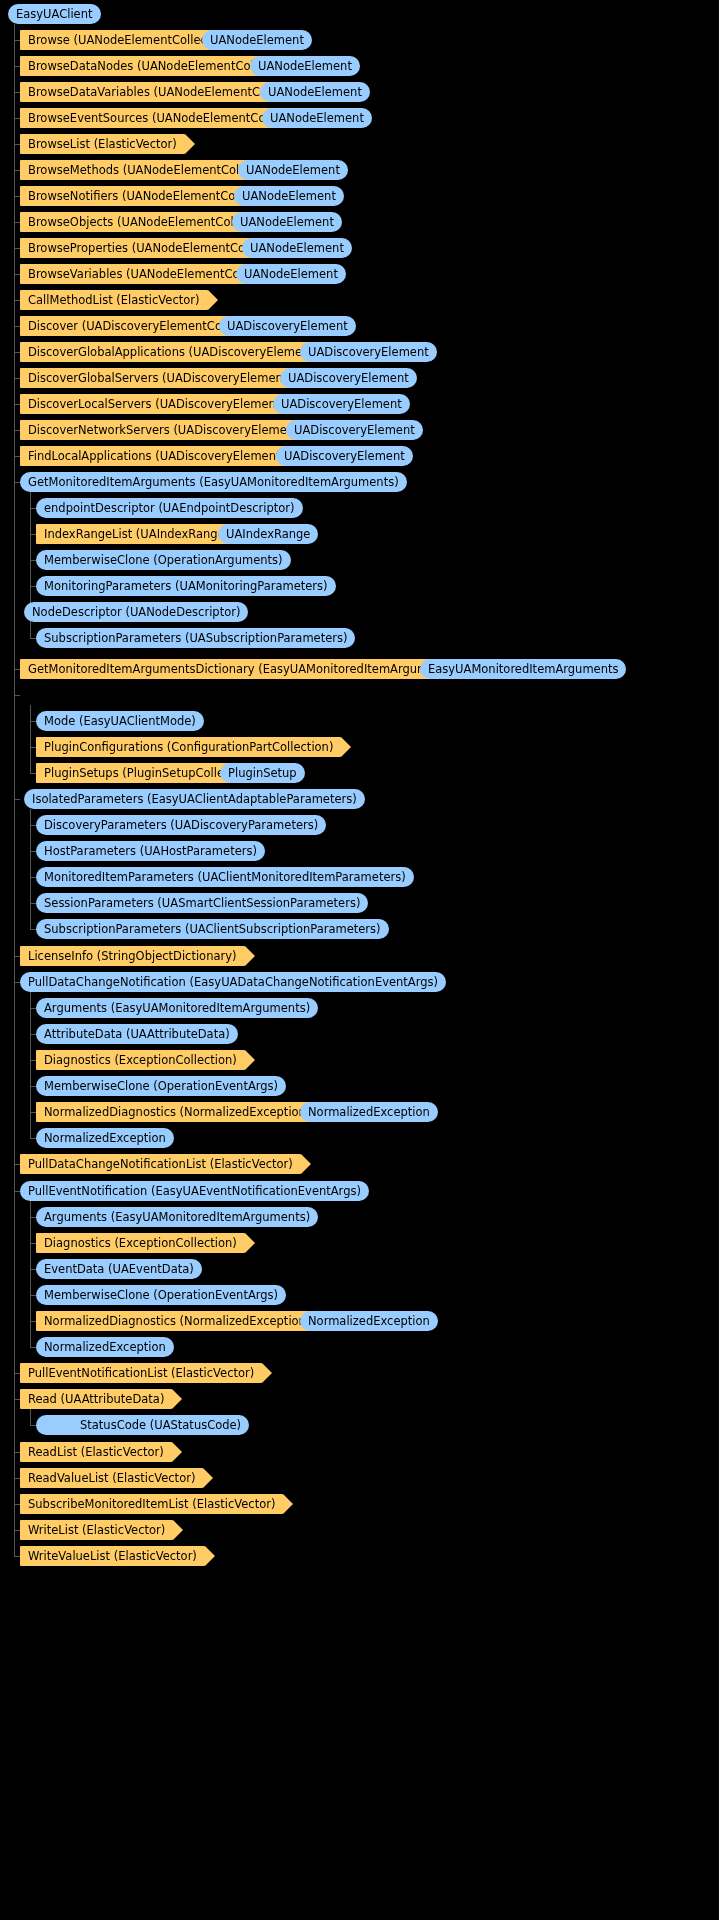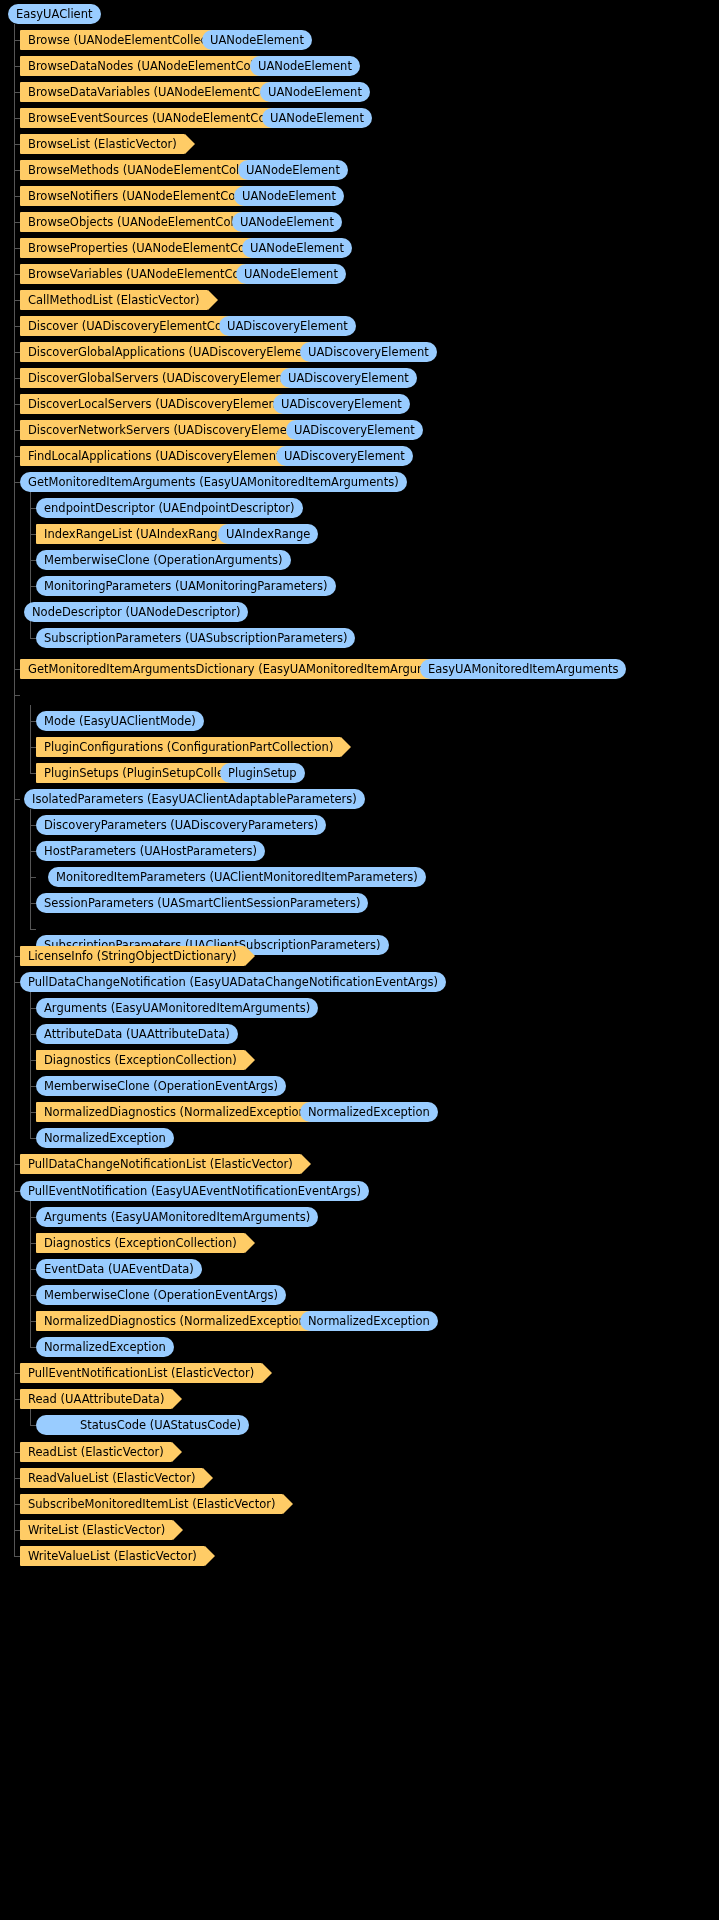--- a/index.html
+++ b/index.html
@@ -148,25 +148,25 @@
     <div class="penn" style="position: absolute; left: 36px; top: 763px; min-width: 174px;">PluginSetups (PluginSetupCollection)</div>
     <div class="stub" style="left: 220px; top: 773px; width: 2px;"></div>
     <div class="pill" style="position: absolute; left: 220px; top: 763px; min-width: 74px;">PluginSetup</div>
     <div class="stub" style="left: 14px; top: 799px; width: 6px;"></div>
     <div class="pill" style="position: absolute; left: 24px; top: 789px; min-width: 274px;">IsolatedParameters (EasyUAClientAdaptableParameters)</div>
     <div class="stub" style="left: 30px; top: 825px; width: 6px;"></div>
     <div class="pill" style="position: absolute; left: 36px; top: 815px; min-width: 224px;">DiscoveryParameters (UADiscoveryParameters)</div>
     <div class="stub" style="left: 30px; top: 851px; width: 6px;"></div>
     <div class="pill" style="position: absolute; left: 36px; top: 841px; min-width: 176px;">HostParameters (UAHostParameters)</div>
     <div class="stub" style="left: 30px; top: 877px; width: 6px;"></div>
-    <div class="pill" style="position: absolute; left: 36px; top: 867px; min-width: 290px; margin-left: 12px;">MonitoredItemParameters (UAClientMonitoredItemParameters)</div>
+    <div class="pill" style="position: absolute; left: 36px; top: 867px; min-width: 290px;">MonitoredItemParameters (UAClientMonitoredItemParameters)</div>
     <div class="stub" style="left: 30px; top: 903px; width: 6px;"></div>
     <div class="pill" style="position: absolute; left: 36px; top: 893px; min-width: 258px;">SessionParameters (UASmartClientSessionParameters)</div>
     <div class="stub" style="left: 30px; top: 929px; width: 6px;"></div>
-    <div class="pill" style="position: absolute; left: 36px; top: 919px; min-width: 272px; margin-top: 16px;">SubscriptionParameters (UAClientSubscriptionParameters)</div>
+    <div class="pill" style="position: absolute; left: 36px; top: 919px; min-width: 272px;">SubscriptionParameters (UAClientSubscriptionParameters)</div>
     <div class="stub" style="left: 14px; top: 956px; width: 6px;"></div>
     <div class="penn" style="position: absolute; left: 20px; top: 946px; min-width: 164px;">LicenseInfo (StringObjectDictionary)</div>
     <div class="stub" style="left: 14px; top: 982px; width: 6px;"></div>
     <div class="pill" style="position: absolute; left: 20px; top: 972px; min-width: 328px;">PullDataChangeNotification (EasyUADataChangeNotificationEventArgs)</div>
     <div class="stub" style="left: 30px; top: 1008px; width: 6px;"></div>
     <div class="pill" style="position: absolute; left: 36px; top: 998px; min-width: 226px;">Arguments (EasyUAMonitoredItemArguments)</div>
     <div class="stub" style="left: 30px; top: 1034px; width: 6px;"></div>
     <div class="pill" style="position: absolute; left: 36px; top: 1024px; min-width: 162px;">AttributeData (UAAttributeData)</div>
     <div class="stub" style="left: 30px; top: 1060px; width: 6px;"></div>
     <div class="penn" style="position: absolute; left: 36px; top: 1050px; min-width: 156px;">Diagnostics (ExceptionCollection)</div>

